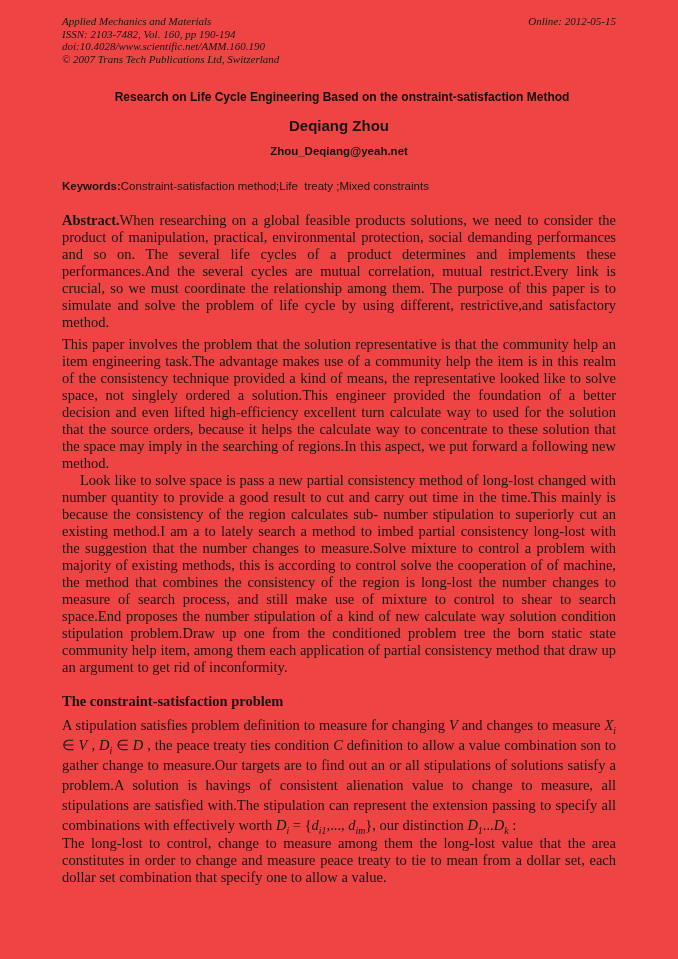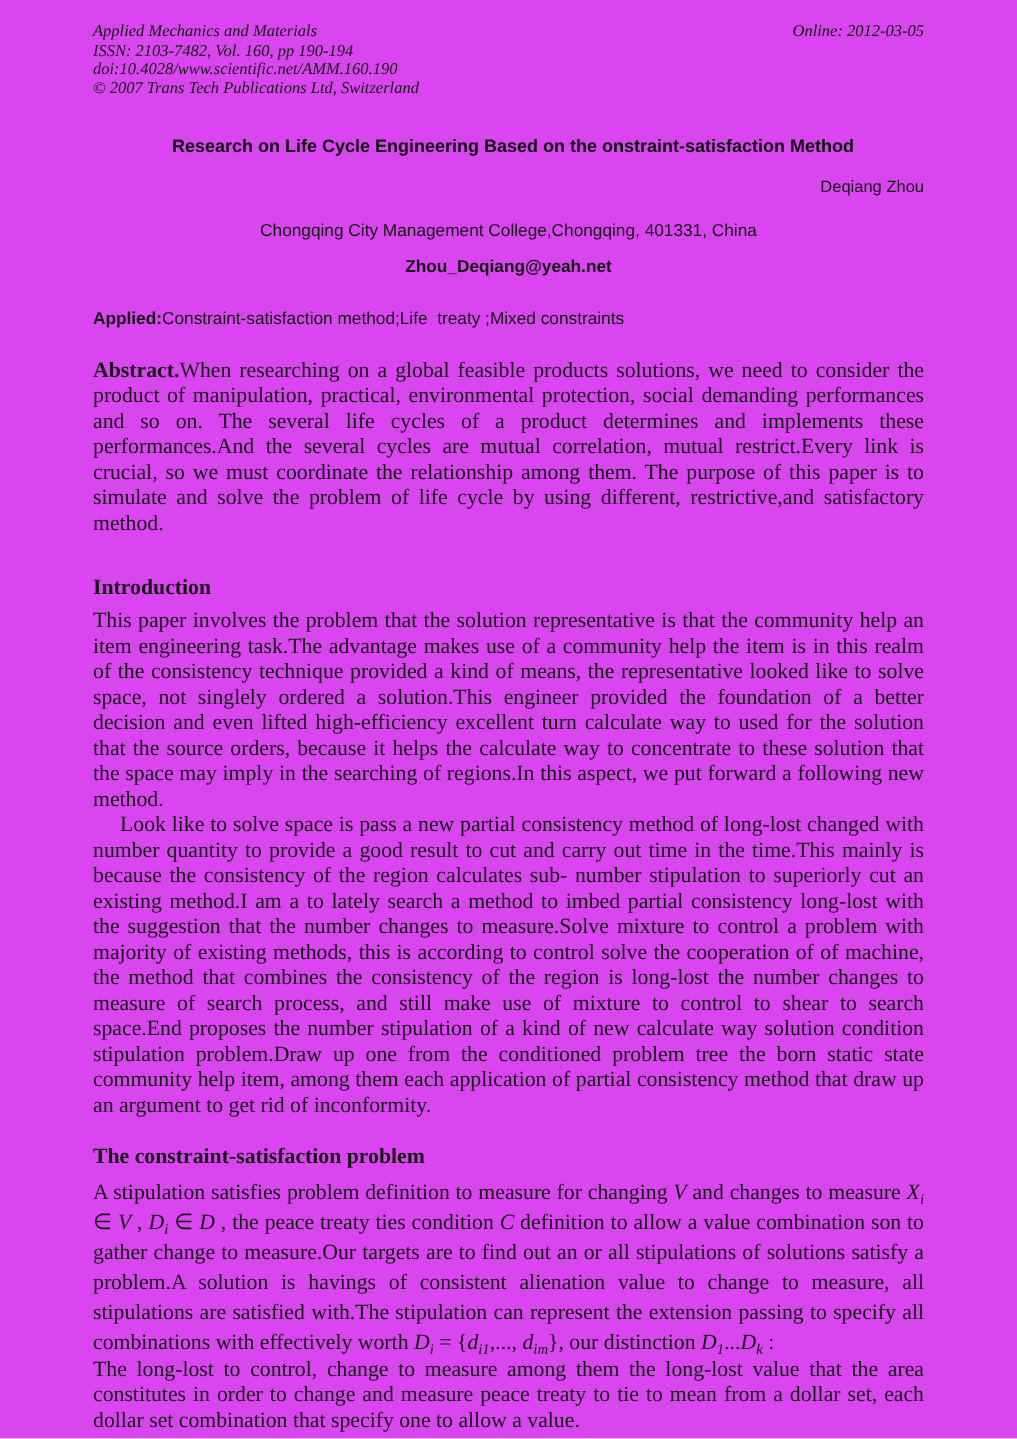--- a/index.html
+++ b/index.html
@@ -2,21 +2,21 @@
 <html><head>
 <meta charset="utf-8">
 <title>Paper Page</title>
 <style>
   html, body { margin: 0; padding: 0; background: #ffffff; }
   .page {
     position: relative;
     width: 678px;
     height: 959px;
     box-sizing: border-box;
-    background: #d946ef;
+    background: #ef4444;
     padding: 15px 62px 0 62px;
     color: #161616;
     font-family: "Liberation Serif", serif;
     overflow: hidden;
   }
   
   .hdr-row {
     display: flex;
     justify-content: space-between;
     align-items: flex-start;
@@ -33,24 +33,25 @@
     width: 560px;
     text-align: center;
     font-family: "Liberation Sans", sans-serif;
     font-weight: bold;
     font-size: 12px;
     line-height: 22px;
     color: #0f0f0f;
   }
   .author {
     margin-top: 9px;
-    text-align: right;
+    text-align: center;
     font-family: "Liberation Sans", sans-serif;
-    font-size: 11px;
+    font-size: 15px;
     line-height: 17px;
+    font-weight: bold;
   }
   .affiliation {
     margin-top: 13px;
     text-align: center;
     font-family: "Liberation Sans", sans-serif;
     font-size: 11.5px;
     line-height: 14px;
   }
   .email {
     margin-top: 10px;
@@ -96,34 +97,32 @@
 
 <div class="page">
 
   <div class="hdr-row">
     <div class="hdr-left">
       <div>Applied Mechanics and Materials</div>
       <div>ISSN: 2103-7482, Vol. 160, pp 190-194</div>
       <div>doi:10.4028/www.scientific.net/AMM.160.190</div>
       <div>© 2007 Trans Tech Publications Ltd, Switzerland</div>
     </div>
-    <div class="hdr-right">Online: 2012-03-05</div>
+    <div class="hdr-right">Online: 2012-05-15</div>
   </div>
 
   <div class="paper-title">Research on Life Cycle Engineering Based on the onstraint-satisfaction Method</div>
 
   <div class="author">Deqiang Zhou</div>
-  <div class="affiliation">Chongqing City Management College,Chongqing, 401331, China</div>
   <div class="email">Zhou_Deqiang@yeah.net</div>
 
-  <div class="keywords"><b>Applied:</b><span>Constraint-satisfaction method;Life  treaty ;Mixed constraints</span></div>
+  <div class="keywords"><b>Keywords:</b><span>Constraint-satisfaction method;Life  treaty ;Mixed constraints</span></div>
 
   <div class="bodytxt abstract"><b>Abstract.</b><span>When researching on a global feasible products solutions, we need to consider the product of manipulation, practical, environmental protection, social demanding performances and so on. The several life cycles of a product determines and implements these performances.And the several cycles are mutual correlation, mutual restrict.Every link is crucial, so we must coordinate the relationship among them. The purpose of this paper is to simulate and solve the problem of life cycle by using different, restrictive,and satisfactory method.</span></div>
 
-  <div class="sec-heading h-intro">Introduction</div>
   <p class="bodytxt">This paper involves the problem that the solution representative is that the community help an item engineering task.The advantage makes use of a community help the item is in this realm of the consistency technique provided a kind of means, the representative looked like to solve space, not singlely ordered a solution.This engineer provided the foundation of a better decision and even lifted high-efficiency excellent turn calculate way to used for the solution that the source orders, because it helps the calculate way to concentrate to these solution that the space may imply in the searching of regions.In this aspect, we put forward a following new method.</p>
   <p class="bodytxt flow indent">Look like to solve space is pass a new partial consistency method of long-lost changed with number quantity to provide a good result to cut and carry out time in the time.This mainly is because the consistency of the region calculates sub- number stipulation to superiorly cut an existing method.I am a to lately search a method to imbed partial consistency long-lost with the suggestion that the number changes to measure.Solve mixture to control a problem with majority of existing methods, this is according to control solve the cooperation of of machine, the method that combines the consistency of the region is long-lost the number changes to measure of search process, and still make use of mixture to control to shear to search space.End proposes the number stipulation of a kind of new calculate way solution condition stipulation problem.Draw up one from the conditioned problem tree the born static state community help item, among them each application of partial consistency method that draw up an argument to get rid of inconformity.</p>
 
   <div class="sec-heading h-csp">The constraint-satisfaction problem</div>
   <p class="bodytxt mathp">A stipulation satisfies problem definition to measure for changing <i class="mvar">V</i> and changes to measure <i class="mvar">X<sub>i</sub></i> ∈ <i class="mvar">V</i> , <i class="mvar">D<sub>i</sub></i> ∈ <i class="mvar">D</i> , the peace treaty ties condition <i class="mvar">C</i> definition to allow a value combination son to gather change to measure.Our targets are to find out an or all stipulations of solutions satisfy a problem.A solution is havings of consistent alienation value to change to measure, all stipulations are satisfied with.The stipulation can represent the extension passing to specify all combinations with effectively worth <i class="mvar">D<sub>i</sub></i> = {<i class="mvar">d<sub>i1</sub></i>,..., <i class="mvar">d<sub>im</sub></i>}, our distinction <i class="mvar">D<sub>1</sub></i>...<i class="mvar">D<sub>k</sub></i> :</p>
   <p class="bodytxt flow">The long-lost to control, change to measure among them the long-lost value that the area constitutes in order to change and measure peace treaty to tie to mean from a dollar set, each dollar set combination that specify one to allow a value.</p>
 
 </div>
 
 </body></html>

